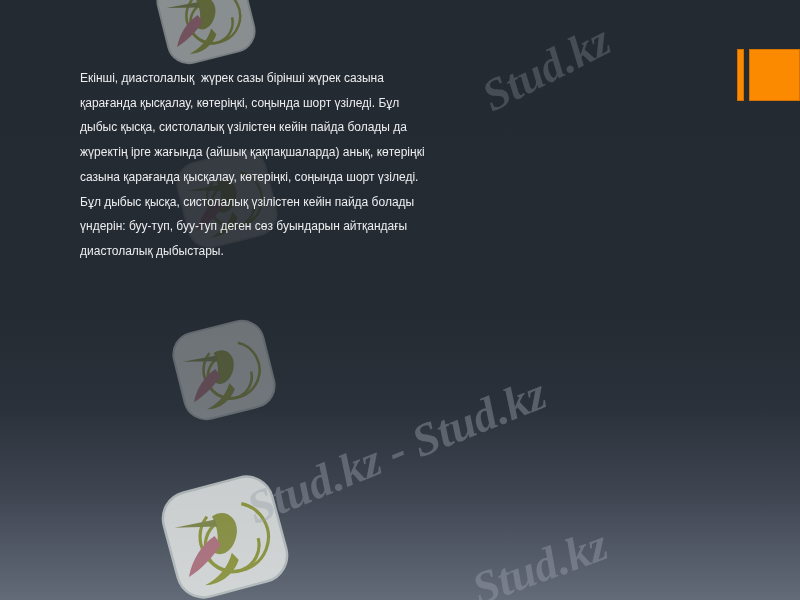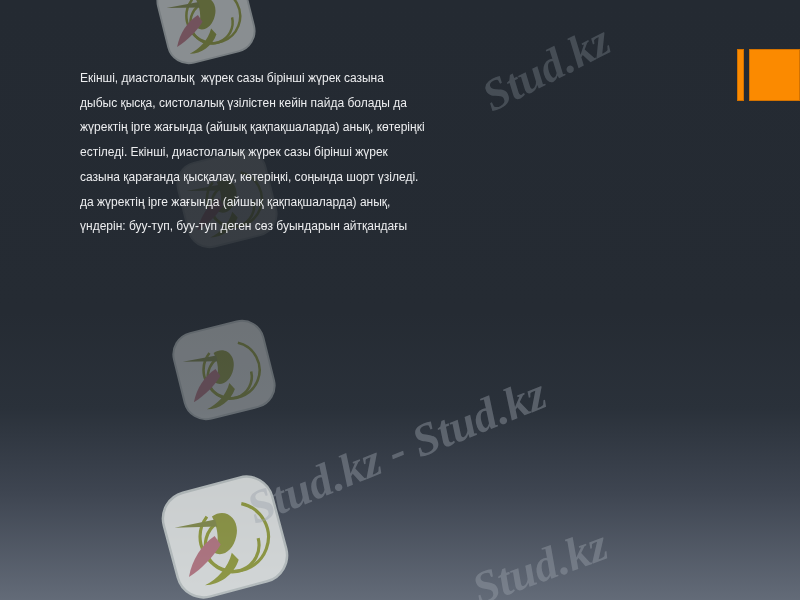--- a/index.html
+++ b/index.html
@@ -88,21 +88,22 @@
 
   <div class="wm wm-top">Stud.kz</div>
   <div class="wm wm-mid">Stud.kz - Stud.kz</div>
   <div class="wm wm-bottom">Stud.kz</div>
 
   <div class="accent-thin"></div>
   <div class="accent-wide"></div>
 
   <div class="body-text">
     <div class="bline">Екінші, диастолалық  жүрек сазы бірінші жүрек сазына</div>
+    <div class="bline">қарағанда қысқалау, көтеріңкі, соңында шорт үзіледі. Бұл</div>
     <div class="bline">дыбыс қысқа, систолалық үзілістен кейін пайда болады да</div>
     <div class="bline">жүректің ірге жағында (айшық қақпақшаларда) анық, көтеріңкі</div>
-    <div class="bline">естіледі. Екінші, диастолалық жүрек сазы бірінші жүрек</div>
     <div class="bline">сазына қарағанда қысқалау, көтеріңкі, соңында шорт үзіледі.</div>
-    <div class="bline">да жүректің ірге жағында (айшық қақпақшаларда) анық,</div>
+    <div class="bline">Бұл дыбыс қысқа, систолалық үзілістен кейін пайда болады</div>
     <div class="bline">үндерін: буу-туп, буу-туп деген сөз буындарын айтқандағы</div>
+    <div class="bline">диастолалық дыбыстары.</div>
   </div>
 
 </div>
 
 </body></html>

